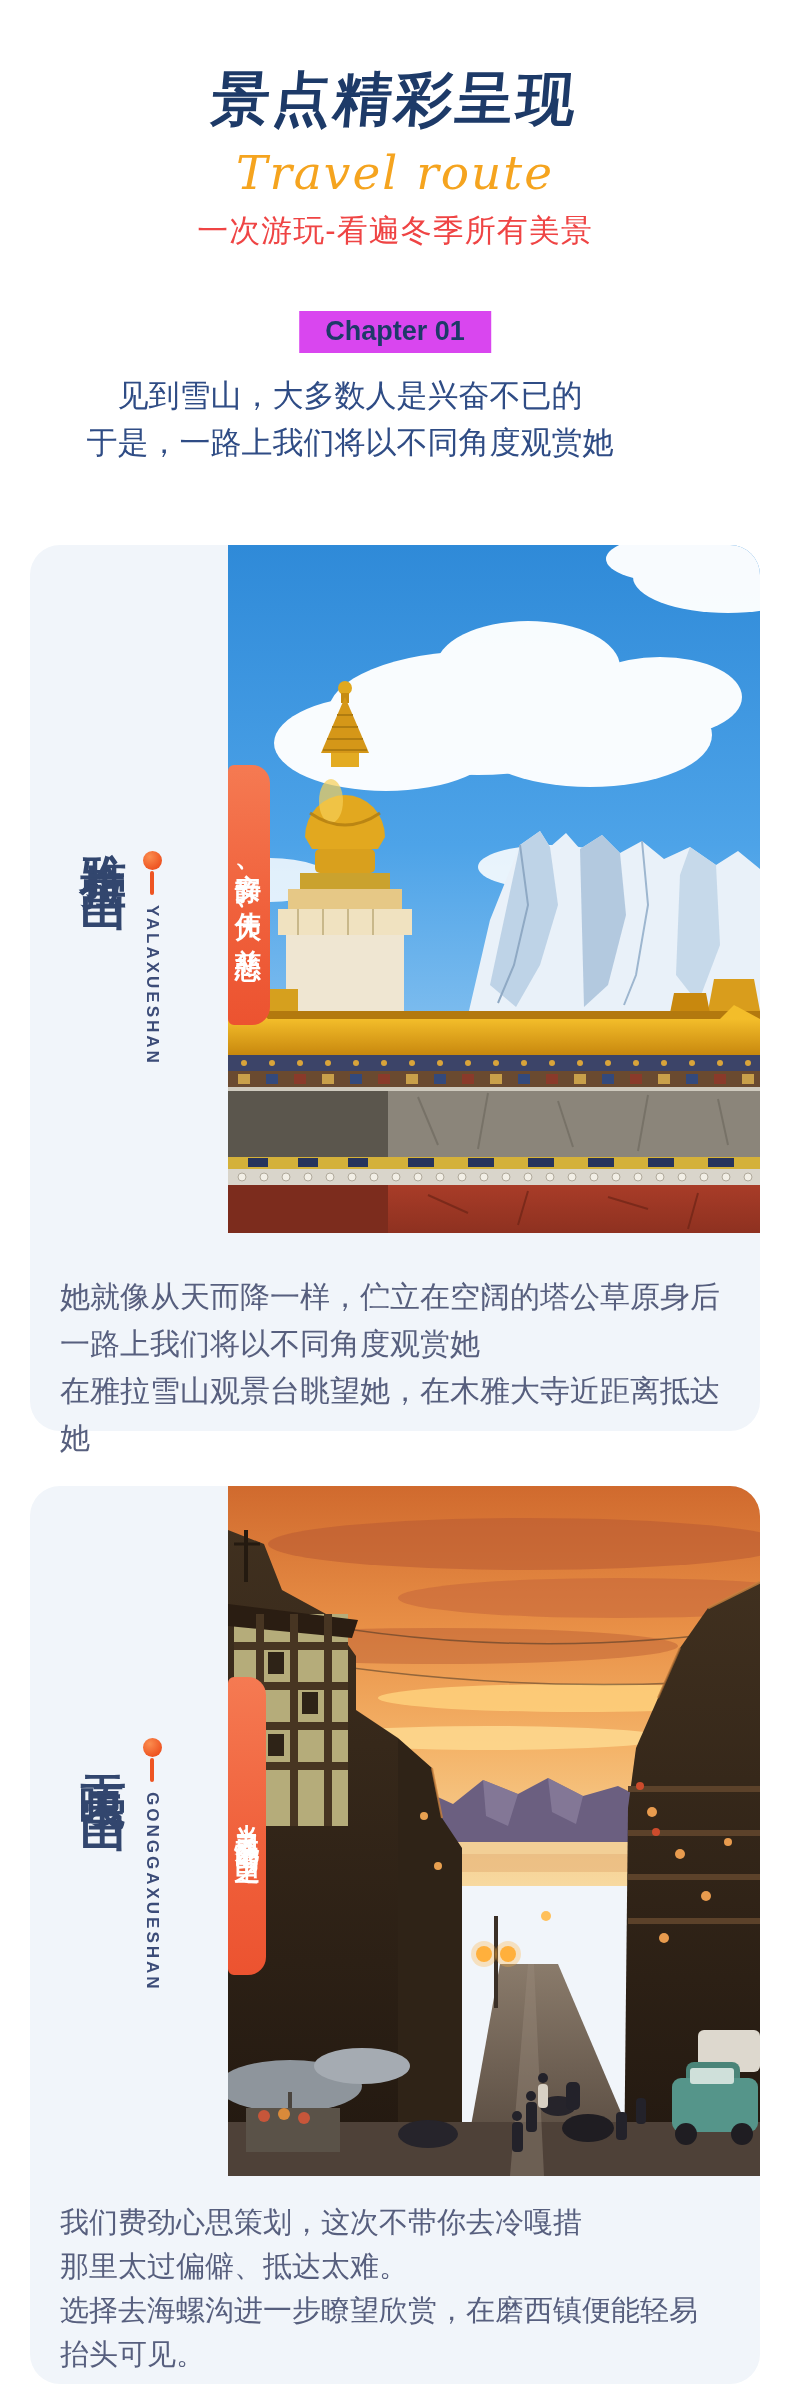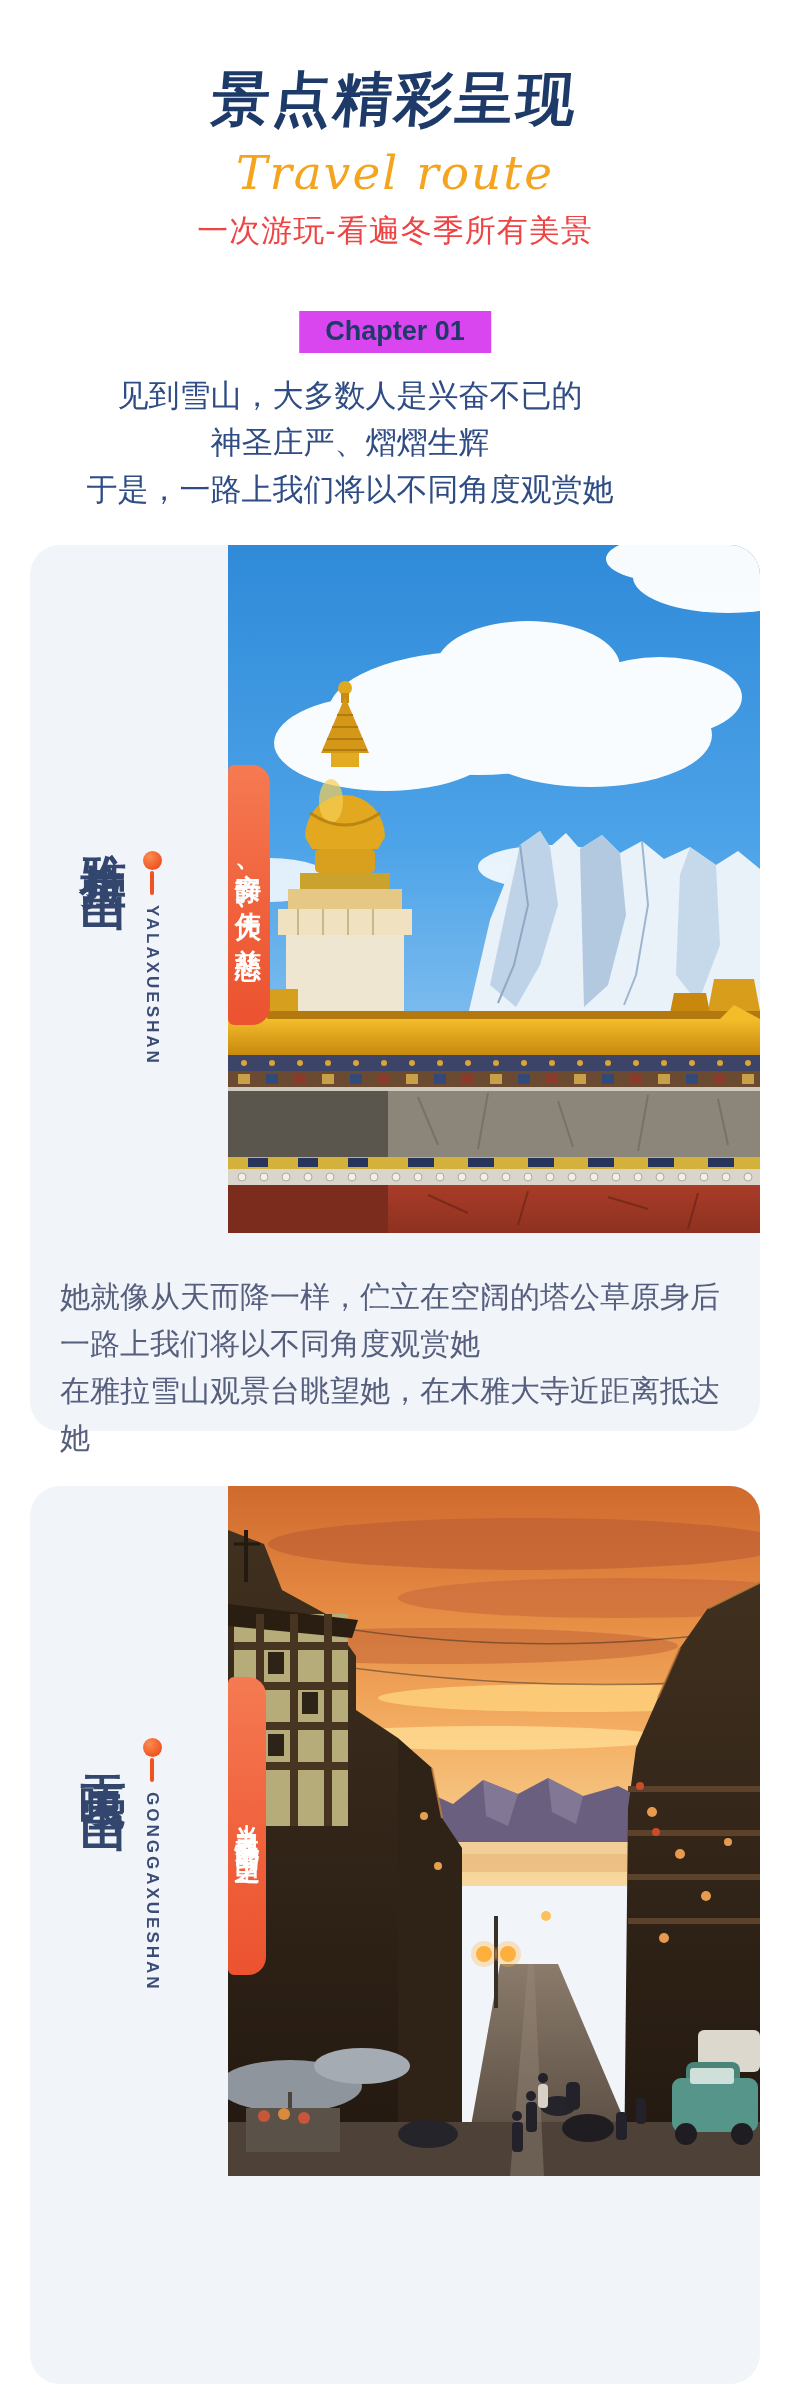--- a/index.html
+++ b/index.html
@@ -67,21 +67,20 @@
 
   <header class="masthead">
     <h1 class="main-title">景点精彩呈现</h1>
     <div class="script-title">Travel route</div>
     <div class="subtitle">一次游玩-看遍冬季所有美景</div>
   </header>
 
   <div class="chapter-badge">Chapter 01</div>
   <div class="intro">
     <div>见到雪山，大多数人是兴奋不已的</div>
-    <div>神圣庄严、熠熠生辉</div>
     <div>于是，一路上我们将以不同角度观赏她</div>
   </div>
 
   <section class="card card-1">
 
     <div class="mt-label mt-label-1">
       <div class="mt-cn">雅拉雪山</div>
       <div class="mt-pin-col">
         <span class="pin-head"></span>
         <span class="pin-stick"></span>
@@ -426,15 +425,21 @@
           <rect x="408" y="612" width="10" height="26" rx="4"></rect>
           <rect x="310" y="598" width="10" height="24" rx="4" fill="#d8d0c4"></rect>
           <circle cx="303" cy="610" r="5"></circle>
             <circle cx="289" cy="630" r="5"></circle>
             <circle cx="315" cy="592" r="5"></circle>
         </g>
       </svg>
       <div class="ribbon ribbon-2">当之无愧的蜀山之王</div>
     </div>
 
+    <div class="desc desc-2">
+      <div>我们费劲心思策划，这次不带你去冷嘎措</div>
+      <div>那里太过偏僻、抵达太难。</div>
+      <div>选择去海螺沟进一步瞭望欣赏，在磨西镇便能轻易</div>
+      <div>抬头可见。</div>
+    </div>
   </section>
 
 </div>
 
 </body></html>

